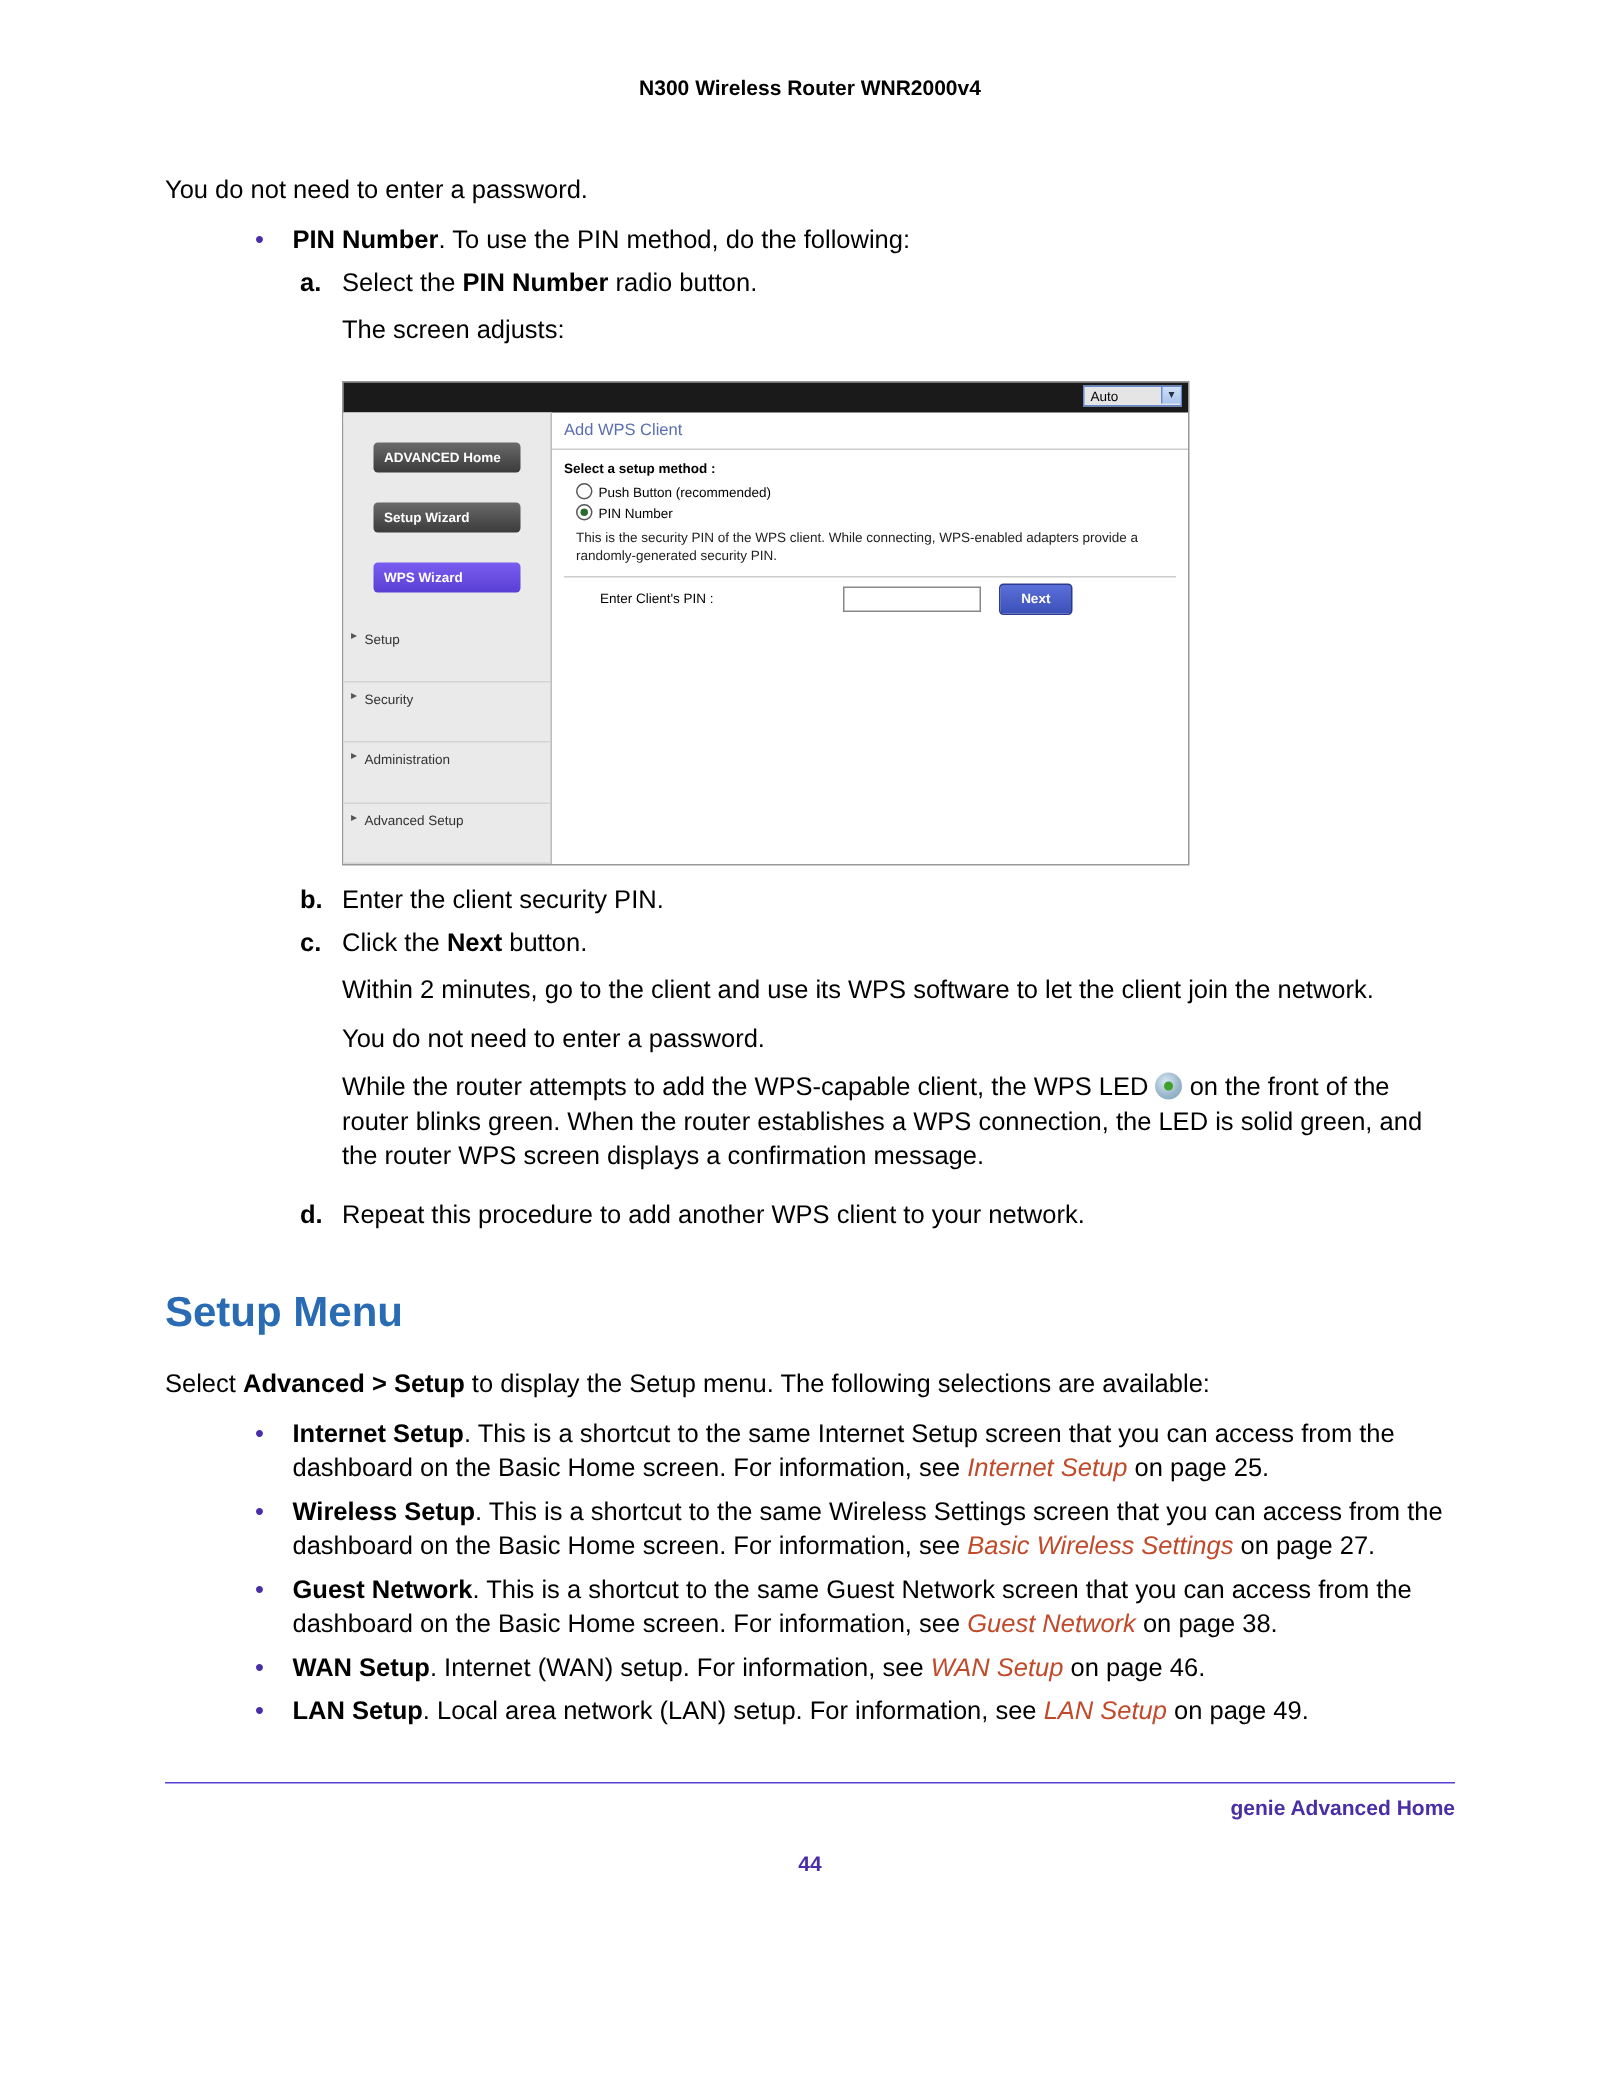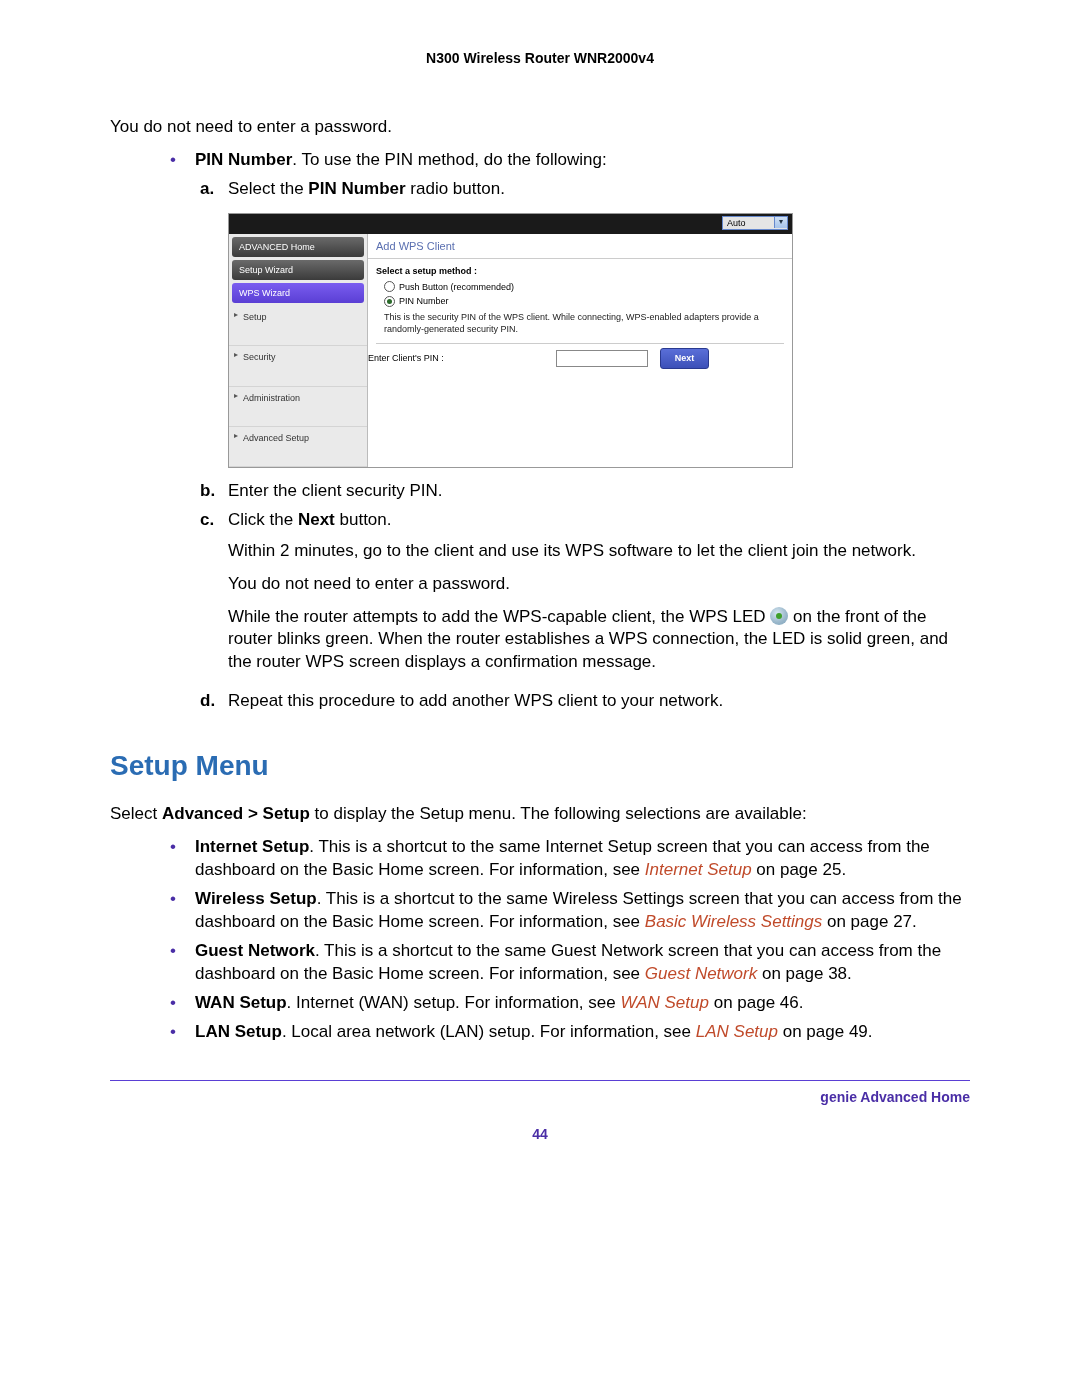--- a/index.html
+++ b/index.html
@@ -131,25 +131,25 @@
     font-size: 8px; color: #234;
     margin-right: -4px;
   }
   .ru-body { display: flex; }
   .ru-nav {
     width: 138px;
     background: #eaeaea;
     border-right: 1px solid #bbb;
   }
   .ru-nav-pill {
-    margin: 3px;
+    margin: 20px;
     padding: 4px 7px;
     border-radius: 3px;
     font-size: 9px;
-    font-weight: normal;
+    font-weight: bold;
     color: #fff;
   }
   .ru-pill-dark { background: linear-gradient(#6a6a6a,#3b3b3b); }
   .ru-pill-active { background: linear-gradient(#7a5df0,#5a3fd4); }
   .ru-nav-item {
     padding: 5px 7px 22px 14px;
     font-size: 9px;
     color: #333;
     border-bottom: 1px solid #d4d4d4;
     position: relative;
@@ -197,22 +197,22 @@
   }
   .ru-desc {
     font-size: 9px;
     padding: 4px 10px 4px 16px;
     color: #222;
     line-height: 1.3;
   }
   .ru-pin-row {
     display: flex;
     align-items: center;
-    padding: 4px 10px 10px 0;
-    gap: 112px;
+    padding: 4px 10px 10px 32px;
+    gap: 86px;
   }
   .ru-pin-label { font-size: 9px; }
   .ru-pin-right { display: flex; align-items: center; gap: 12px; }
   .ru-pin-input {
     width: 90px; height: 15px;
     border: 1px solid #888;
     background: #fff;
   }
   .ru-next-btn {
     background: linear-gradient(#5a6fd8,#3c50b8);
@@ -256,20 +256,21 @@
       <div class="bullet-mark">•</div>
       <div class="bullet-text">
         <span class="bold">PIN Number</span><span>. To use the PIN method, do the following:</span>
       </div>
     </div>
 
     <div class="sub-row">
       <div class="sub-mark">a.</div>
       <div class="sub-text">
         <span>Select the </span><span class="bold">PIN Number</span><span> radio button.</span>
+        <div class="para" style="margin-top:8px">The screen adjusts:</div>
       </div>
     </div>
 
     <div class="router-ui">
       <div class="ru-top">
         <div class="ru-tab basic">BASIC</div>
         <div class="ru-tab advanced">ADVANCED</div>
         <div class="ru-spacer"></div>
         <div class="ru-auto">
           <span>Auto</span>

